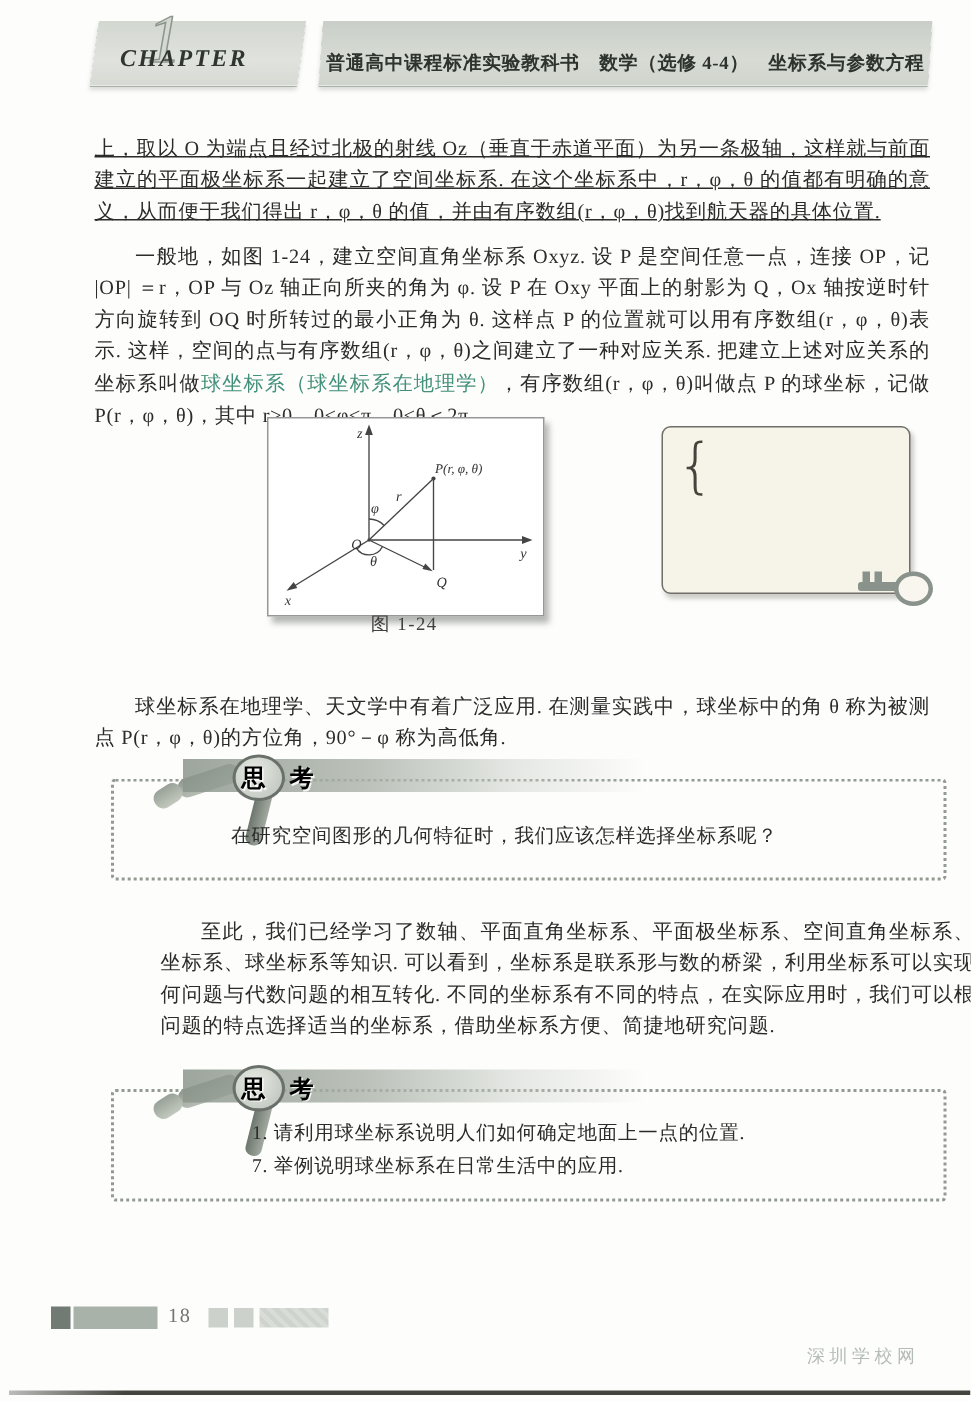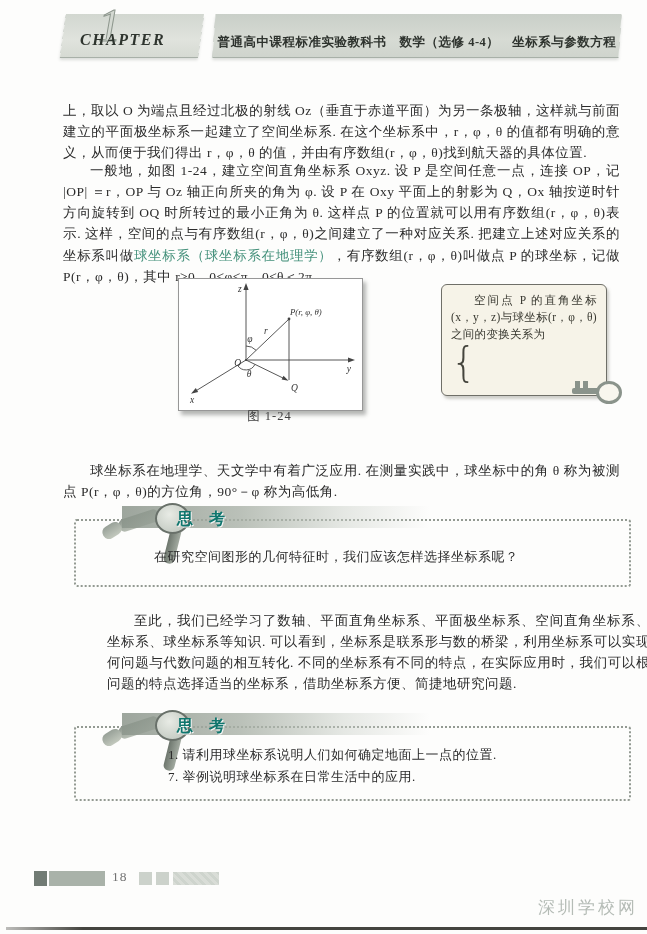--- a/index.html
+++ b/index.html
@@ -43,49 +43,49 @@
   .key-bow{position:absolute;right:0;top:6px;width:20px;height:17px;border:3px solid #8a938b;border-radius:50%;background:#f8f6ee;}
   .key-shaft{position:absolute;right:20px;top:13px;width:30px;height:6px;background:#8a938b;border-radius:2px;}
   .key-tooth1{position:absolute;right:42px;top:6px;width:5px;height:8px;background:#8a938b;}
   .key-tooth2{position:absolute;right:34px;top:6px;width:5px;height:8px;background:#8a938b;}
   
   .dotbox{position:absolute;left:74px;width:553px;border:2px dotted #939a92;border-radius:3px;}
   .stamp-band{position:absolute;left:122px;width:342px;height:22px;z-index:2;
     background:linear-gradient(90deg,rgba(140,150,140,.85) 0%,rgba(170,178,168,.8) 35%,rgba(200,206,198,.45) 65%,rgba(220,224,216,0) 90%);}
   .stamp-ring{position:absolute;left:155px;width:31px;height:27px;border:2px solid #69716a;border-radius:50%;z-index:3;
     background:radial-gradient(circle at 40% 35%,#e8ebe5,#b9c1b8);}
-  .stamp-label{position:absolute;left:161px;font-size:16px;font-weight:bold;color:#0f766e;z-index:4;
-    letter-spacing:6px;text-shadow:1px 1px 0 rgba(255,255,255,.85);white-space:nowrap;margin-left:16px;}
+  .stamp-label{position:absolute;left:161px;font-size:16px;font-weight:bold;color:#000000;z-index:4;
+    letter-spacing:6px;text-shadow:1px 1px 0 rgba(255,255,255,.85);white-space:nowrap;}
   .stamp-shaft{position:absolute;left:167px;width:11px;height:38px;border-radius:5px;z-index:2;
     background:linear-gradient(90deg,#6d766d,#a2aaa0);transform:rotate(14deg);}
   .stamp-piece{position:absolute;left:118px;width:42px;height:13px;border-radius:6px;z-index:1;
     background:linear-gradient(180deg,#8d968d,#b6bdb3);transform:rotate(-18deg);}
   .stamp-knob{position:absolute;left:102px;width:20px;height:13px;border-radius:6px;z-index:1;
     background:linear-gradient(180deg,#98a198,#c2c8bd);transform:rotate(-32deg);}
   .think-text{position:absolute;font-size:13px;letter-spacing:.5px;color:#2b2b2b;z-index:3;}
   
   .f-block{position:absolute;}
   .page-num{position:absolute;left:112px;top:869px;font-size:13.5px;letter-spacing:1px;color:#737373;}
-  .watermark{position:absolute;left:538px;top:896px;font-size:17px;letter-spacing:3px;color:#b5bcb6;
+  .watermark{position:absolute;left:538px;top:896px;font-size:12px;letter-spacing:3px;color:#b5bcb6;
     font-family:"Liberation Sans","DejaVu Sans",sans-serif;}
   .bottom-line{position:absolute;left:6px;top:927px;width:641px;height:2.5px;
     background:linear-gradient(90deg,rgba(68,68,63,.35),#44443f 12%,#44443f);}
   svg text{font-family:"Liberation Serif","DejaVu Serif",serif;}
 </style>
 </head>
 <body>
 
 <div class="band band-left"></div>
 <div class="chapter-num">1</div>
 <div class="chapter-word">CHAPTER</div>
 <div class="band band-right">
   <span class="book-title">普通高中课程标准实验教科书　数学（选修 4-4）　坐标系与参数方程</span>
 </div>
 
-<p class="para" style="top:86px;">上，取以 O 为端点且经过北极的射线 Oz（垂直于赤道平面）为另一条极轴，这样就与前面建立的平面极坐标系一起建立了空间坐标系. 在这个坐标系中，r，φ，θ 的值都有明确的意义，从而便于我们得出 r，φ，θ 的值，并由有序数组(r，φ，θ)找到航天器的具体位置.</p>
+<p class="para" style="top:74px;text-decoration:underline;">上，取以 O 为端点且经过北极的射线 Oz（垂直于赤道平面）为另一条极轴，这样就与前面建立的平面极坐标系一起建立了空间坐标系. 在这个坐标系中，r，φ，θ 的值都有明确的意义，从而便于我们得出 r，φ，θ 的值，并由有序数组(r，φ，θ)找到航天器的具体位置.</p>
 
 <p class="para indent" style="top:146px;"><span>一般地，如图 1-24，建立空间直角坐标系 Oxyz. 设 P 是空间任意一点，连接 OP，记 |OP| ＝r，OP 与 Oz 轴正向所夹的角为 φ. 设 P 在 Oxy 平面上的射影为 Q，Ox 轴按逆时针方向旋转到 OQ 时所转过的最小正角为 θ. 这样点 P 的位置就可以用有序数组(r，φ，θ)表示. 这样，空间的点与有序数组(r，φ，θ)之间建立了一种对应关系. 把建立上述对应关系的坐标系叫做</span><span class="teal">球坐标系（球坐标系在地理学）</span><span>，有序数组(r，φ，θ)叫做点 P 的球坐标，记做 P(r，φ，θ)，其中 r≥0，0≤φ≤π，0≤θ＜2π.</span></p>
 
 <div class="fig-box">
   <svg width="183" height="131" viewBox="0 0 183 131">
     <g stroke="#444" stroke-width="0.9" fill="none">
       <line x1="67" y1="81" x2="67" y2="9"></line>
       <line x1="67" y1="81" x2="171" y2="81"></line>
       <line x1="67" y1="81" x2="15" y2="113"></line>
       <line x1="67" y1="81" x2="110" y2="40"></line>
@@ -111,21 +111,20 @@
       <text x="112" y="112">Q</text>
       <text x="85" y="55">r</text>
       <text x="71" y="63" text-anchor="middle">φ</text>
       <text x="70" y="98" text-anchor="middle">θ</text>
     </g>
   </svg>
 </div>
 <div class="fig-caption">图 1-24</div>
 
 <div class="note-card">
-  <div class="note-intro">空间点 P 的直角坐标 (x，y，z)与球坐标(r，φ，θ)之间的变换关系为</div>
   <div class="note-eqs">
     <span class="note-brace">{</span>
   </div>
   <div class="key-icon">
     <div class="key-shaft"></div>
     <div class="key-tooth1"></div>
     <div class="key-tooth2"></div>
     <div class="key-bow"></div>
   </div>
 </div>

